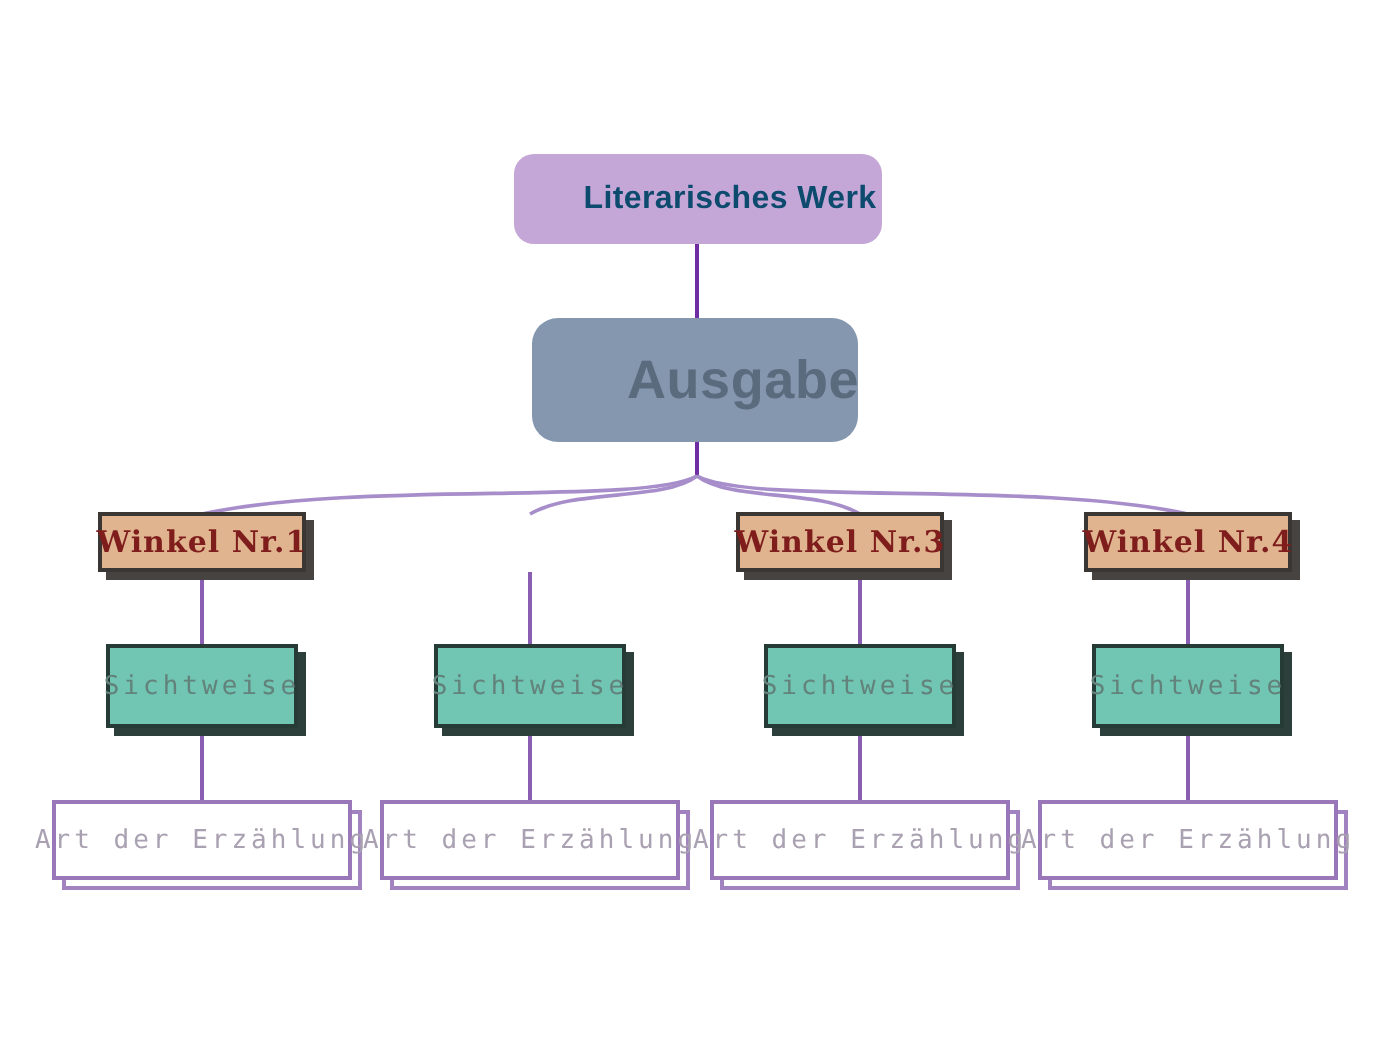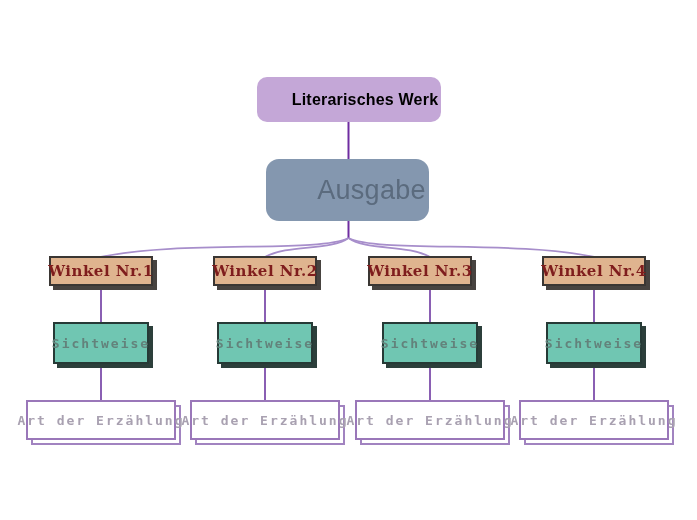--- a/index.html
+++ b/index.html
@@ -19,39 +19,38 @@
     width: 697px; height: 520px;
     z-index: 0;
   }
   .node {
     position: absolute;
     display: flex; align-items: center; justify-content: center;
     box-sizing: border-box;
     z-index: 1;
     cursor: default;
     white-space: nowrap;
-    font-weight: bold;
   }
   
   .node-root {
     left: 257px; top: 77px; width: 184px; height: 45px;
     background: #c4a7d7;
     border-radius: 10px;
-    color: #000000;
+    color: #0c4a6e;
     font-size: 16px; font-weight: bold;
     letter-spacing: 0.2px;
     padding-left: 32px;
   }
   
   .node-edition {
     left: 266px; top: 159px; width: 163px; height: 62px;
     background: #8497af;
     border-radius: 13px;
     color: #5b6b7e;
-    font-size: 27px; font-weight: normal;
+    font-size: 27px; font-weight: bold;
     letter-spacing: 0.3px;
     padding-left: 48px;
   }
   
   .box-winkel {
     top: 256px; width: 104px; height: 30px;
     background: #dfb48f;
     border: 2px solid #3a3633;
     box-shadow: 4px 4px 0 0 #474340;
     color: #7f1d1d;
@@ -114,21 +113,20 @@
     <path d="M594,364 L594,400" stroke="#8a5fb3" stroke-width="2" fill="none"></path>
   </svg>
 
   <div class="node node-root">Literarisches Werk</div>
   <div class="node node-edition">Ausgabe</div>
 
   <div class="node box-winkel col0">Winkel Nr.1</div>
   <div class="node box-sicht col0">Sichtweise</div>
   <div class="node box-art col0">Art der Erzählung</div>
 
-  <div class="node box-winkel col1">Winkel Nr.2</div>
   <div class="node box-sicht col1">Sichtweise</div>
   <div class="node box-art col1">Art der Erzählung</div>
 
   <div class="node box-winkel col2">Winkel Nr.3</div>
   <div class="node box-sicht col2">Sichtweise</div>
   <div class="node box-art col2">Art der Erzählung</div>
 
   <div class="node box-winkel col3">Winkel Nr.4</div>
   <div class="node box-sicht col3">Sichtweise</div>
   <div class="node box-art col3">Art der Erzählung</div>

